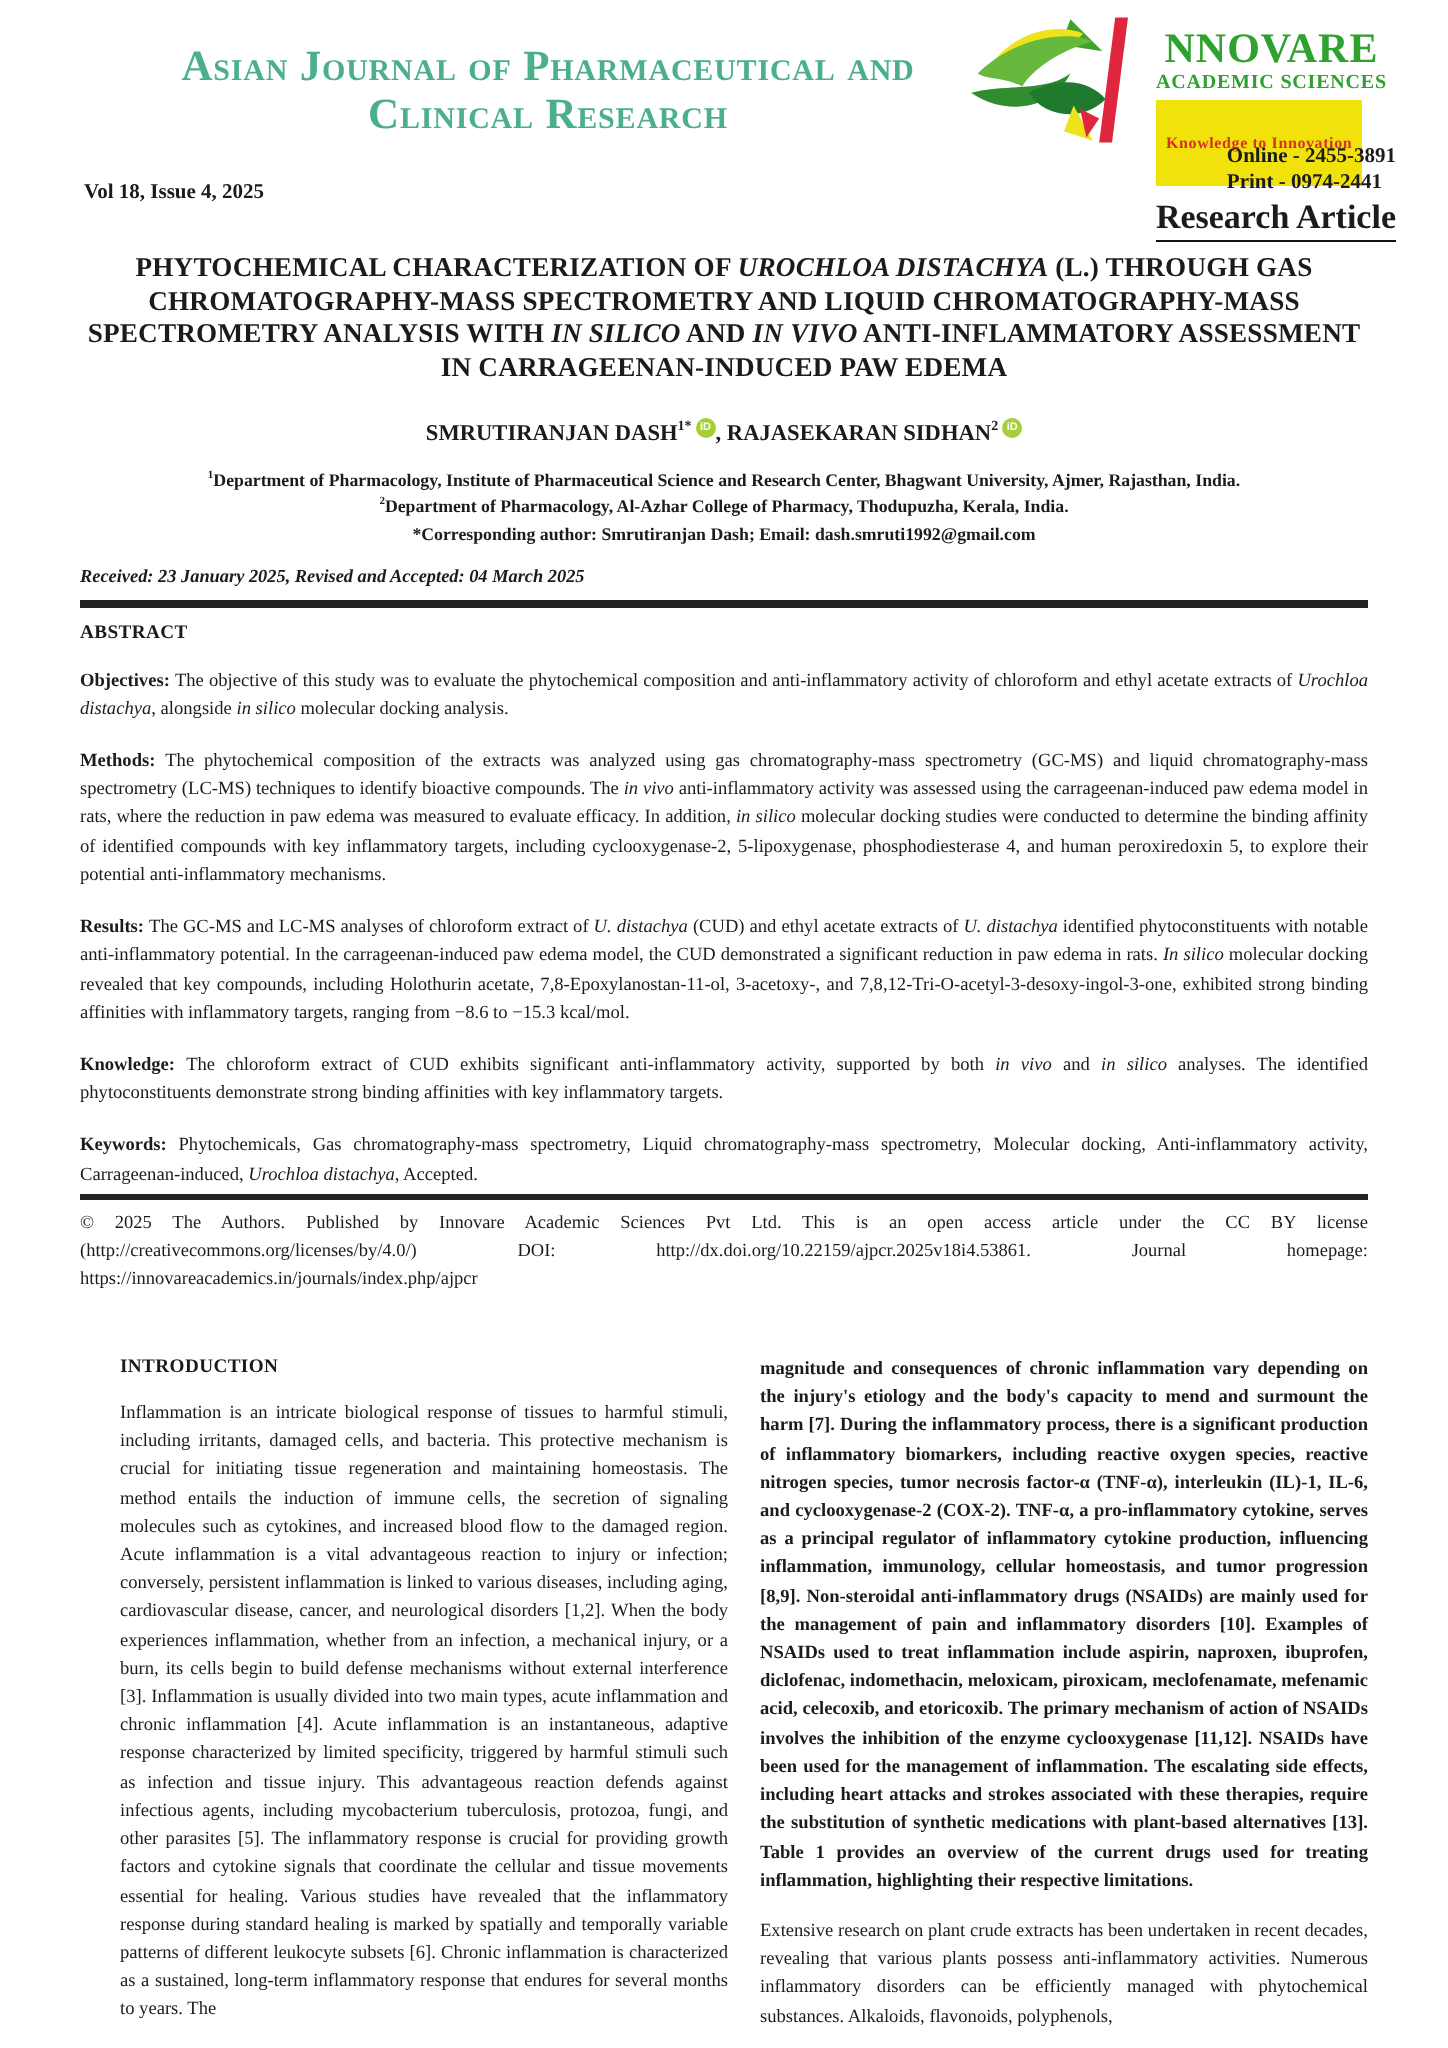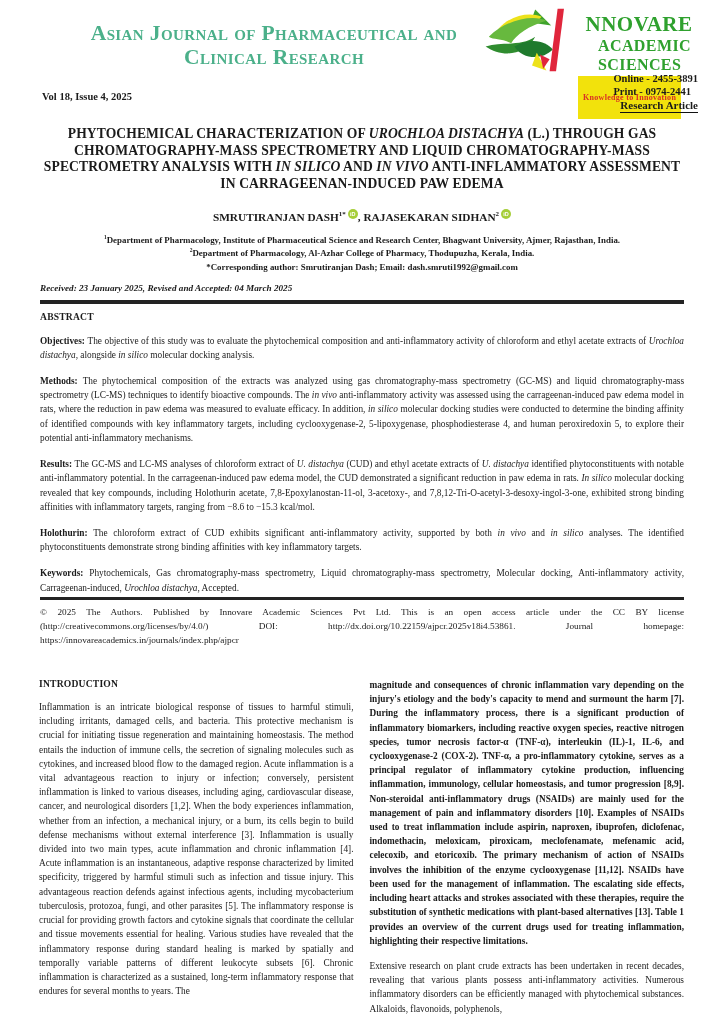--- a/index.html
+++ b/index.html
@@ -27,24 +27,24 @@
     letter-spacing:.4px;
     color:#4bb08a;
     line-height:1.1;
   }
   .vol-line{position:absolute;left:18px;bottom:14px;font-weight:bold;font-size:10.5px;}
   .logo{position:absolute;right:0;top:6px;width:216px;}
   .logo-top{display:flex;align-items:flex-start;}
   .logo-graphic{width:96px;height:64px;flex:0 0 auto;margin-top:2px;}
   .logo-textwrap{margin-left:-2px;}
   .logo-name{font-weight:bold;font-size:21px;color:#2fa12e;letter-spacing:.5px;line-height:1;margin-top:8px;text-align:center;}
-  .logo-subtitle{font-weight:bold;font-size:16px;color:#2fa12e;letter-spacing:.4px;line-height:1.2;margin-top:1px;margin-left:20px;}
+  .logo-subtitle{font-weight:bold;font-size:10px;color:#2fa12e;letter-spacing:.4px;line-height:1.2;margin-top:1px;}
   .logo-tagline{display:inline-block;background:#f2e20c;color:#d93025;font-weight:bold;font-size:8px;padding:17px 5px;margin-top:2px;letter-spacing:.3px;}
   .issn-block{position:absolute;right:2px;top:72px;text-align:left;font-weight:bold;font-size:10.5px;line-height:1.25;}
-  .article-type{position:absolute;right:2px;top:99px;font-weight:bold;font-size:11px;border-bottom:1.6px solid #111;padding-bottom:1px;}
+  .article-type{position:absolute;right:2px;top:99px;font-weight:bold;font-size:17px;border-bottom:1.6px solid #111;padding-bottom:1px;}
 
   
   .front{margin:0 40px;}
   .article-title{
     margin:10px 0 0 0;
     text-align:center;
     font-weight:bold;
     font-size:13.6px;
     line-height:1.22;
     letter-spacing:.1px;
@@ -70,21 +70,21 @@
     text-align:justify;
   }
   .copyright{
     margin-top:6px;
     font-size:9.25px;
     line-height:1.5;
     text-align:justify;
   }
 
   
-  .columns{display:flex;gap:16px;margin:30px 40px 0 39px;}
+  .columns{display:flex;gap:16px;margin:30px 40px 0 60px;}
   .col{flex:1;min-width:0;}
   .col .para{margin-top:11px;}
   .col .para:first-child{margin-top:0;font-weight:bold;}
   .intro-heading{font-weight:bold;font-size:9.6px;letter-spacing:.2px;margin-bottom:11px;}
 </style>
 </head>
 <body>
 
 <div class="page">
 
@@ -132,21 +132,21 @@
     </div>
 
     <div class="received-line">Received: 23 January 2025, Revised and Accepted: 04 March 2025</div>
 
     <div class="rule-thick"></div>
 
     <div class="section-heading">ABSTRACT</div>
     <div class="para"><span class="b">Objectives: </span><span>The objective of this study was to evaluate the phytochemical composition and anti-inflammatory activity of chloroform and ethyl acetate extracts of </span><span class="i">Urochloa distachya</span><span>, alongside </span><span class="i">in silico</span><span> molecular docking analysis.</span></div>
     <div class="para"><span class="b">Methods: </span><span>The phytochemical composition of the extracts was analyzed using gas chromatography-mass spectrometry (GC-MS) and liquid chromatography-mass spectrometry (LC-MS) techniques to identify bioactive compounds. The </span><span class="i">in vivo</span><span> anti-inflammatory activity was assessed using the carrageenan-induced paw edema model in rats, where the reduction in paw edema was measured to evaluate efficacy. In addition, </span><span class="i">in silico</span><span> molecular docking studies were conducted to determine the binding affinity of identified compounds with key inflammatory targets, including cyclooxygenase-2, 5-lipoxygenase, phosphodiesterase 4, and human peroxiredoxin 5, to explore their potential anti-inflammatory mechanisms.</span></div>
     <div class="para"><span class="b">Results: </span><span>The GC-MS and LC-MS analyses of chloroform extract of </span><span class="i">U. distachya</span><span> (CUD) and ethyl acetate extracts of </span><span class="i">U. distachya</span><span> identified phytoconstituents with notable anti-inflammatory potential. In the carrageenan-induced paw edema model, the CUD demonstrated a significant reduction in paw edema in rats. </span><span class="i">In silico</span><span> molecular docking revealed that key compounds, including Holothurin acetate, 7,8-Epoxylanostan-11-ol, 3-acetoxy-, and 7,8,12-Tri-O-acetyl-3-desoxy-ingol-3-one, exhibited strong binding affinities with inflammatory targets, ranging from −8.6 to −15.3 kcal/mol.</span></div>
-    <div class="para"><span class="b">Holothurin: </span><span>The chloroform extract of CUD exhibits significant anti-inflammatory activity, supported by both </span><span class="i">in vivo</span><span> and </span><span class="i">in silico</span><span> analyses. The identified phytoconstituents demonstrate strong binding affinities with key inflammatory targets.</span></div>
+    <div class="para"><span class="b">Knowledge: </span><span>The chloroform extract of CUD exhibits significant anti-inflammatory activity, supported by both </span><span class="i">in vivo</span><span> and </span><span class="i">in silico</span><span> analyses. The identified phytoconstituents demonstrate strong binding affinities with key inflammatory targets.</span></div>
     <div class="para"><span class="b">Keywords: </span><span>Phytochemicals, Gas chromatography-mass spectrometry, Liquid chromatography-mass spectrometry, Molecular docking, Anti-inflammatory activity, Carrageenan-induced, </span><span class="i">Urochloa distachya</span><span>, Accepted.</span></div>
 
     <div class="rule-thick2"></div>
 
     <div class="copyright">© 2025 The Authors. Published by Innovare Academic Sciences Pvt Ltd. This is an open access article under the CC BY license (http://creativecommons.org/licenses/by/4.0/) DOI: http://dx.doi.org/10.22159/ajpcr.2025v18i4.53861. Journal homepage: https://innovareacademics.in/journals/index.php/ajpcr</div>
   </div>
 
   <div class="columns">
     <div class="col">
       <div class="intro-heading">INTRODUCTION</div>

